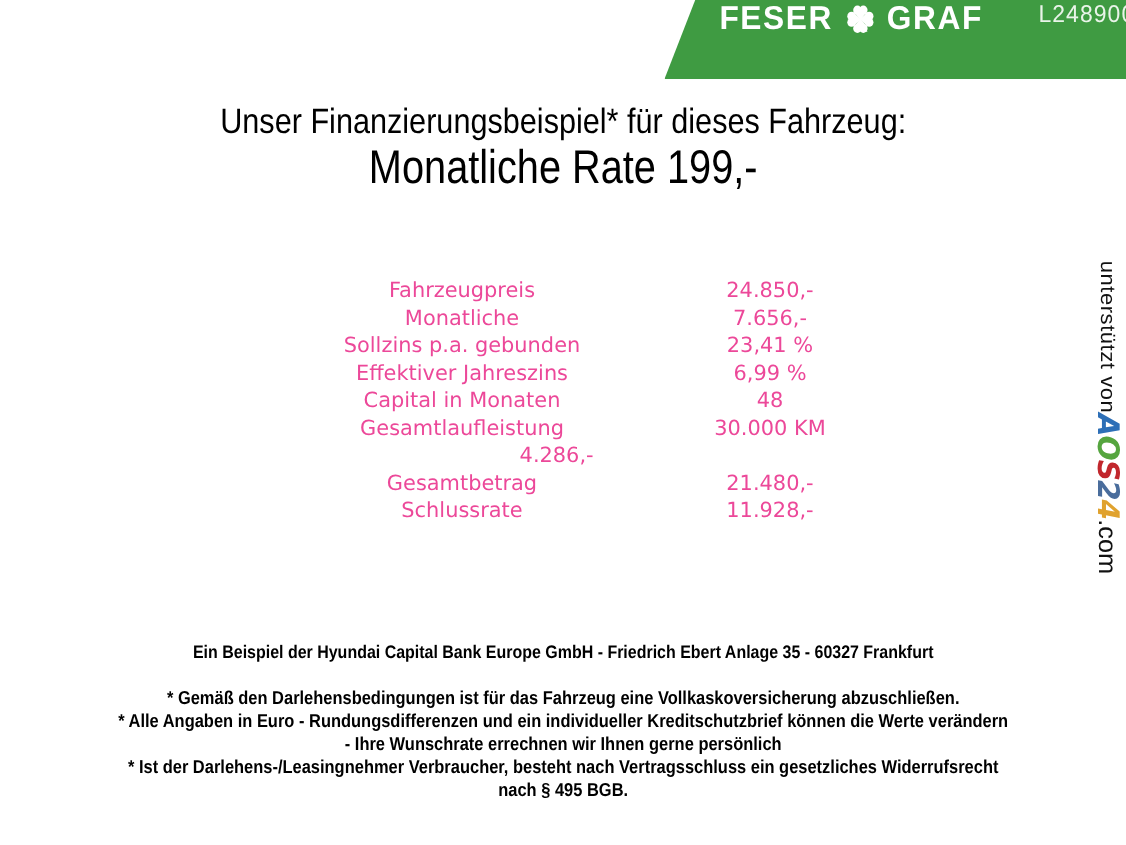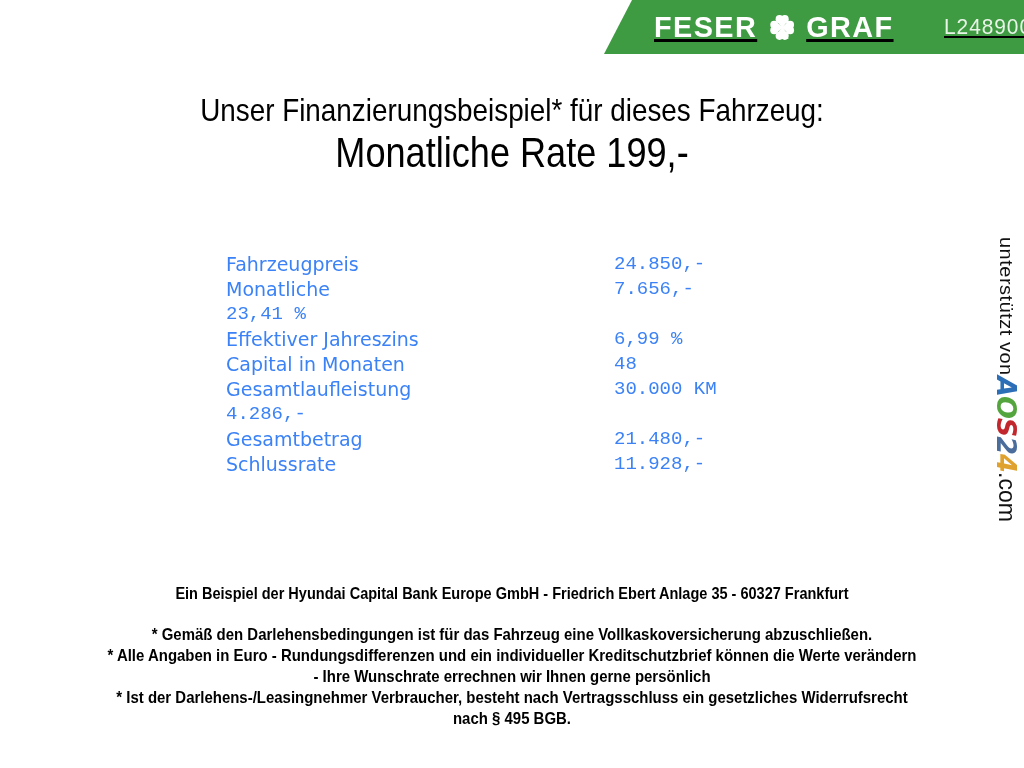--- a/index.html
+++ b/index.html
@@ -5,25 +5,25 @@
   html,body{margin:0;padding:0;}
   body{
     width:1024px;height:768px;position:relative;overflow:hidden;
     background:#ffffff;
     font-family:"Liberation Sans",sans-serif;
     color:#000;
   }
 
   
   .banner{
-    position:absolute;top:0;right:0;width:420px;height:54px;
+    position:absolute;top:0;right:0;width:420px;height:72px;
     background:#3f9b42;
     clip-path:polygon(28px 0,100% 0,100% 100%,0 100%);
-    display:flex;align-items:center;
-    padding-left:50px;box-sizing:border-box;text-decoration:underline;
+    display:flex;align-items:flex-start;
+    padding-left:50px;box-sizing:border-box;
   }
   .brand{
     display:flex;align-items:center;gap:9px;
     color:#ffffff;font-weight:bold;font-size:30px;letter-spacing:1.5px;
     transform:scaleX(0.96);transform-origin:left center;
   }
   .clover{width:31px;height:31px;display:block;margin:0 1px;}
   .vehicle-code{
     margin-left:40px;color:#e9f4e9;font-size:22px;letter-spacing:1px;
     transform:scaleX(0.95);transform-origin:left center;
@@ -39,25 +39,25 @@
   .title2{
     position:absolute;top:128px;left:0;width:1024px;text-align:center;
     font-size:43px;font-weight:400;
     transform:scaleX(0.84);transform-origin:50% 50%;
     white-space:nowrap;
   }
 
   
   .fin-table{
     position:absolute;left:226px;top:252px;width:560px;
-    font-family:"DejaVu Sans",sans-serif;font-size:19px;color:#3b82f6;
+    font-family:"DejaVu Sans",sans-serif;font-size:19px;color:#ec4899;text-align:center;
   }
   .fin-row{display:flex;height:25px;line-height:25px;white-space:nowrap;}
   .fin-label{width:388px;flex:0 0 388px;}
-  .fin-value{flex:1;font-family:Liberation Mono, monospace;}
+  .fin-value{flex:1;}
 
   
   .vstrip{
     position:absolute;top:237px;right:2px;height:300px;
     writing-mode:vertical-rl;text-orientation:mixed;
     white-space:nowrap;
     display:flex;align-items:center;
   }
   .vstrip .supported{font-size:20px;color:#111;letter-spacing:0.5px;transform:scaleX(0.94);transform-origin:center;}
   .aos-logo{font-size:27px;font-weight:bold;font-style:italic;letter-spacing:-1px;font-family:"DejaVu Sans",sans-serif;}
@@ -124,20 +124,21 @@
 <div class="fin-table">
   <div class="fin-row">
     <span class="fin-label">Fahrzeugpreis</span>
     <span class="fin-value">24.850,-</span>
   </div>
   <div class="fin-row">
     <span class="fin-label">Monatliche</span>
     <span class="fin-value">7.656,-</span>
   </div>
   <div class="fin-row">
+    <span class="fin-label">Sollzins p.a. gebunden</span>
     <span class="fin-value">23,41 %</span>
   </div>
   <div class="fin-row">
     <span class="fin-label">Effektiver Jahreszins</span>
     <span class="fin-value">6,99 %</span>
   </div>
   <div class="fin-row">
     <span class="fin-label">Capital in Monaten</span>
     <span class="fin-value">48</span>
   </div>

